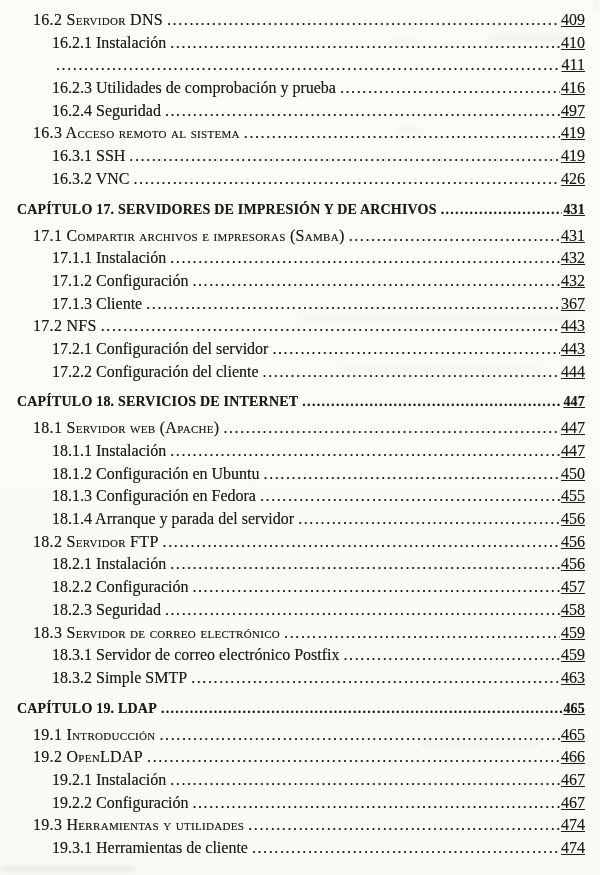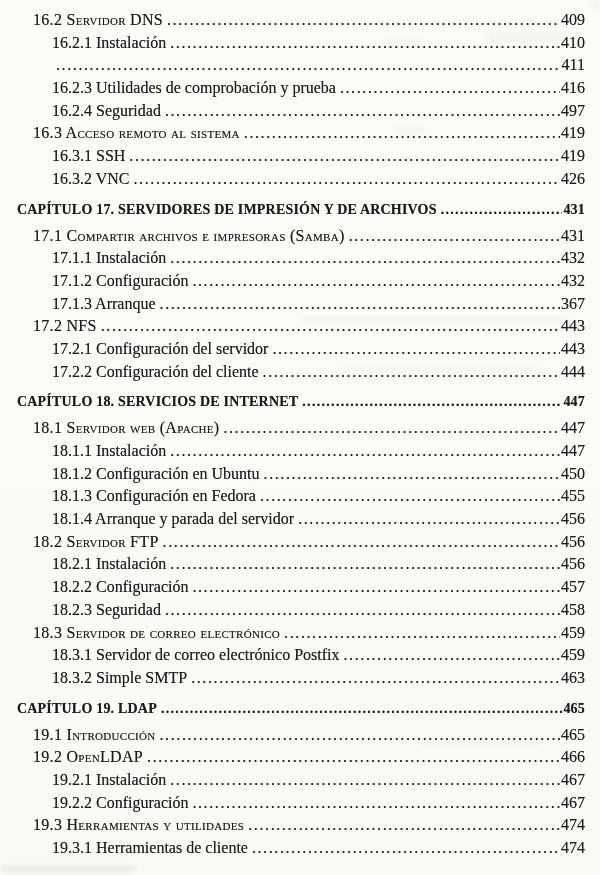--- a/index.html
+++ b/index.html
@@ -30,21 +30,21 @@
   .row .label { flex: 0 0 auto; }
   .row .dots {
     flex: 1 1 auto;
     overflow: hidden;
     margin: 0 1px 0 4px;
     letter-spacing: 1.6px;
   }
   .row .dots::after {
     content: "........................................................................................................................................................................................................";
   }
-  .row .pagenum { flex: 0 0 auto; }
+  .row .pagenum { flex: 0 0 auto; text-decoration: underline; }
   
   .row.section { padding-left: 16px; }
   .row.section .label { font-variant: small-caps; letter-spacing: 0.3px; text-align: right; }
   
   .row.sub { padding-left: 35px; }
   
   .row.chapter {
     font-weight: bold;
     font-size: 14px;
     height: 24px;
@@ -144,21 +144,21 @@
     <span class="pagenum">432</span>
   </div>
 
   <div class="row sub">
     <span class="label">17.1.2 Configuración</span>
     <span class="dots"></span>
     <span class="pagenum">432</span>
   </div>
 
   <div class="row sub">
-    <span class="label">17.1.3 Arranque</span>
+    <span class="label">17.1.3 Cliente</span>
     <span class="dots"></span>
     <span class="pagenum">367</span>
   </div>
 
   <div class="row section">
     <span class="label">17.2 NFS</span>
     <span class="dots"></span>
     <span class="pagenum">443</span>
   </div>
 

